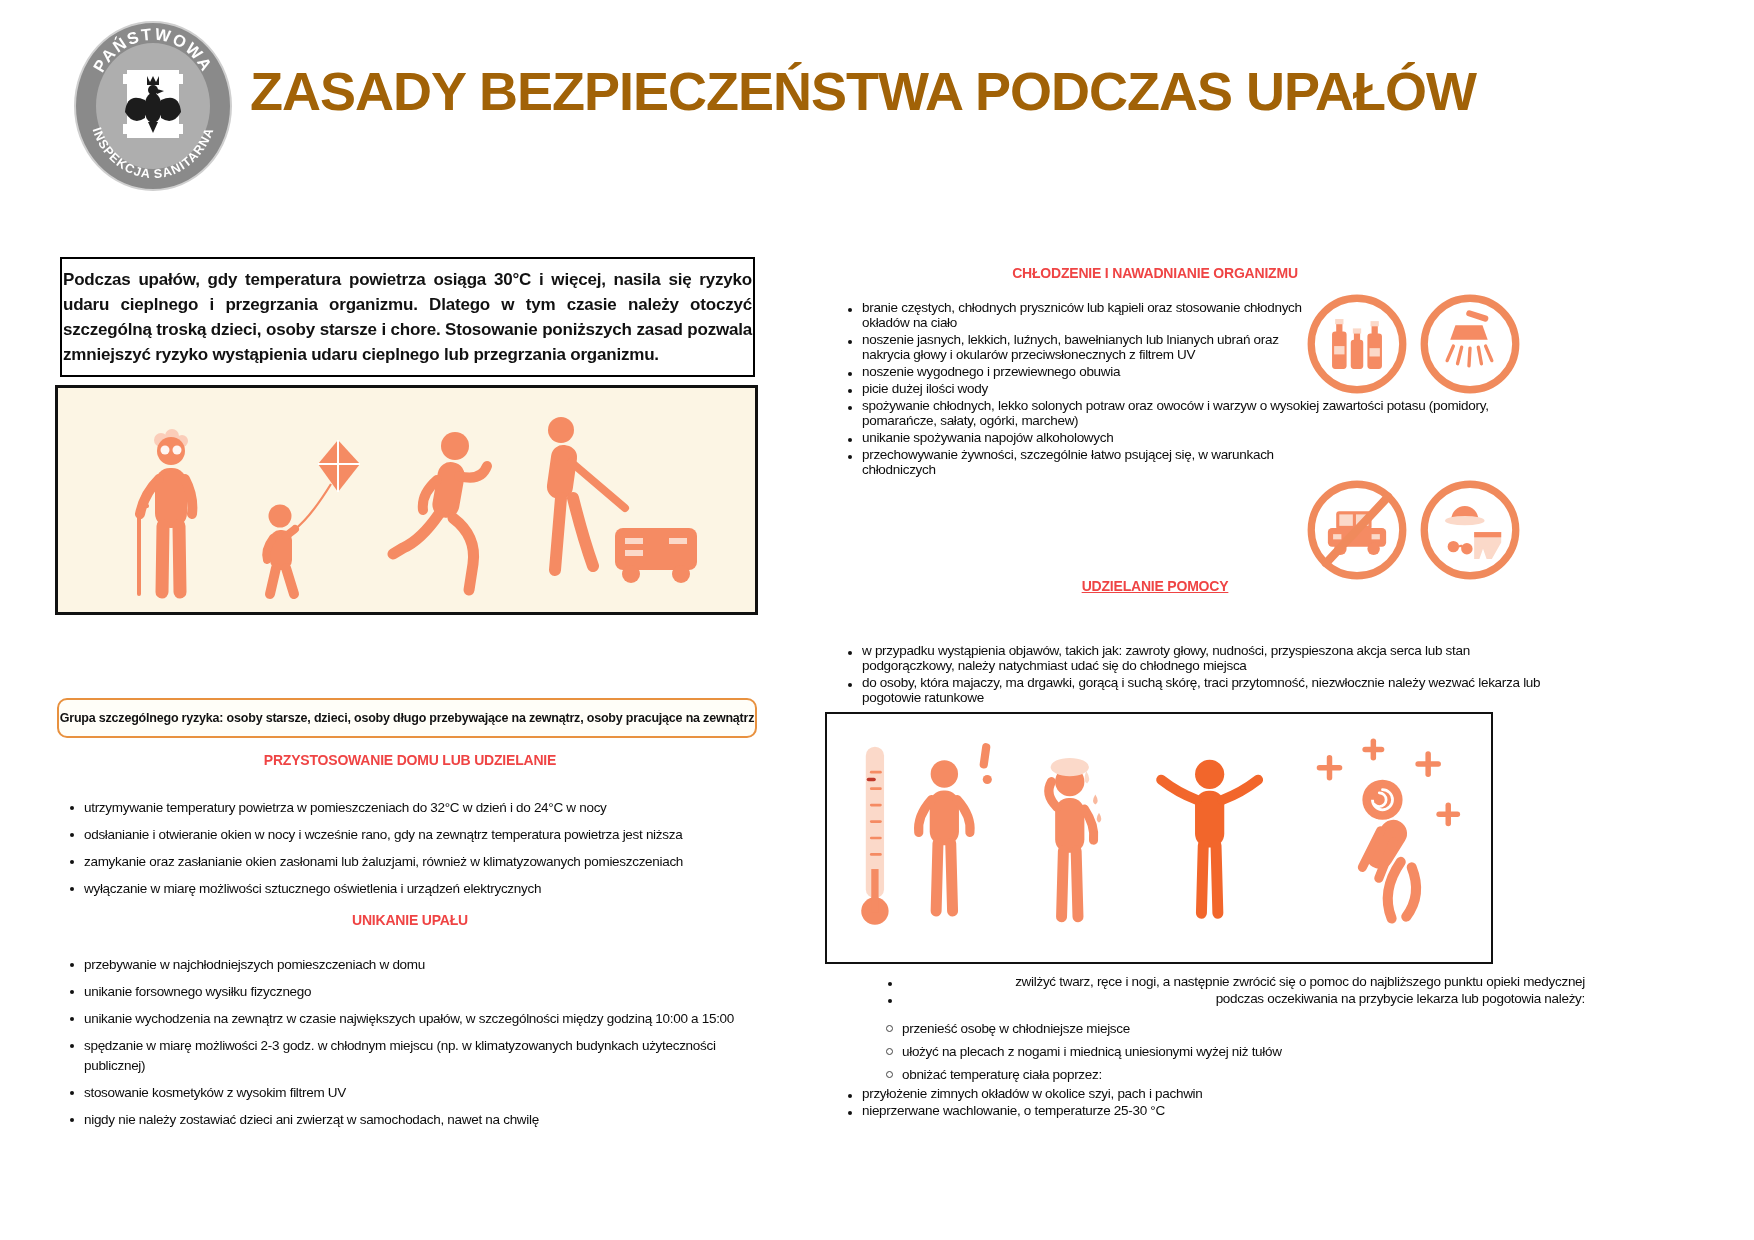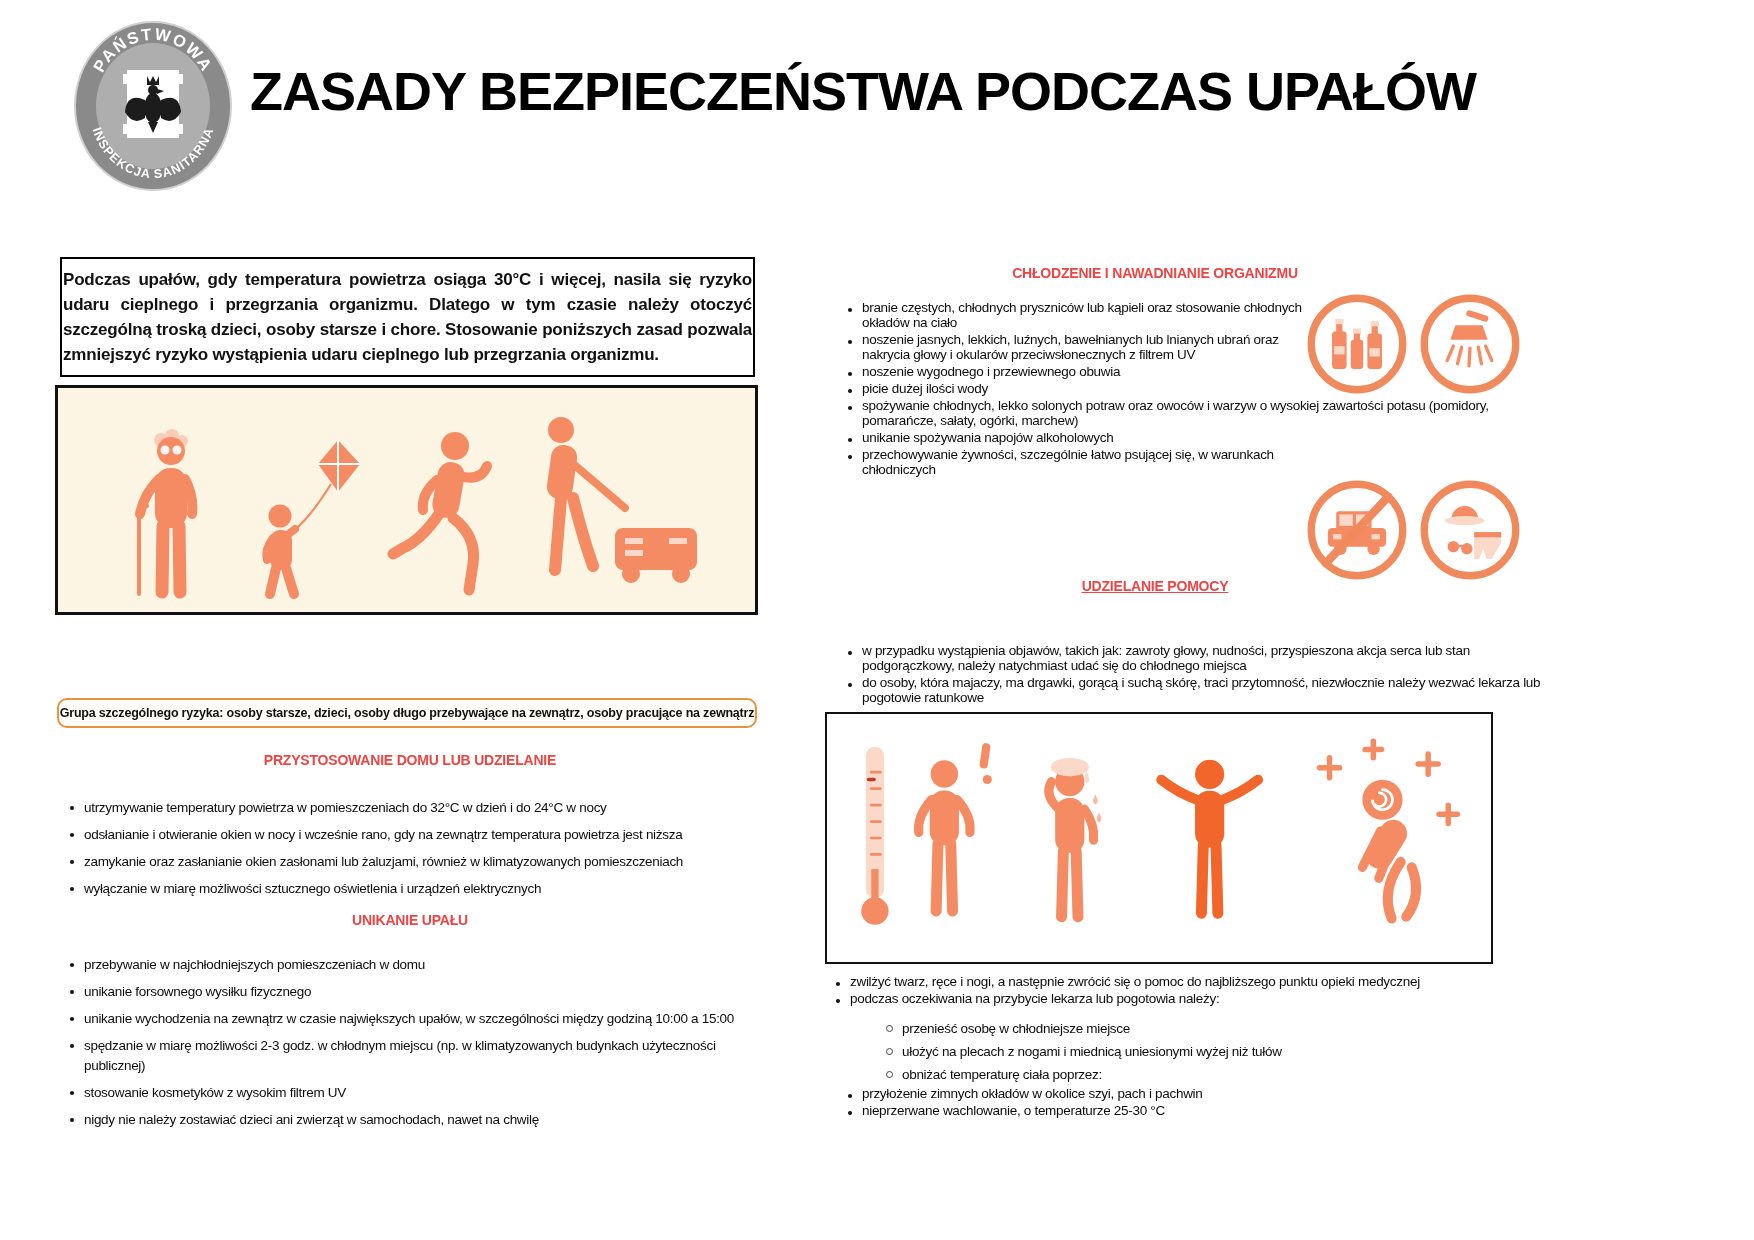--- a/index.html
+++ b/index.html
@@ -1,38 +1,38 @@
 <!DOCTYPE html>
 <html lang="pl"><head>
 <meta charset="utf-8">
 <style>
   html,body{margin:0;padding:0;background:#ffffff;}
   body{font-family:"Liberation Sans", sans-serif; color:#111;}
   .page{position:relative;width:1754px;height:1240px;background:#fff;overflow:hidden;}
   .abs{position:absolute;}
 
   
-  .title{left:250px;top:60px;width:1250px;font-size:54px;font-weight:bold;color:#000000;
+  .title{left:250px;top:60px;width:1250px;font-size:54px;font-weight:bold;color:#a16207;
          letter-spacing:-1px;white-space:nowrap;}
 
   
   .intro-box{left:60px;top:257px;width:695px;border:2px solid #000;background:#fff;
              padding:8px 1px;box-sizing:border-box;}
   .intro-box p{margin:0;font-size:17px;font-weight:bold;line-height:25px;text-align:justify;letter-spacing:-0.2px;}
 
   
   .fig-box-left{left:55px;top:385px;width:703px;height:230px;border:3px solid #111;background:#fcf5e4;
                 box-sizing:border-box;display:flex;align-items:flex-end;justify-content:space-between;
                 padding:0 48px 10px 48px;}
   .fig-box-right{left:825px;top:712px;width:668px;height:252px;border:2px solid #111;background:#fff;
                  box-sizing:border-box;display:flex;align-items:flex-end;justify-content:space-between;
                  padding:0 26px 8px 26px;}
 
   
-  .risk-bar{left:57px;top:698px;width:700px;height:30px;border:2px solid #e8913f;border-radius:10px;
+  .risk-bar{left:57px;top:698px;width:700px;height:40px;border:2px solid #e8913f;border-radius:10px;
             background:#fffef8;box-sizing:border-box;display:flex;align-items:center;justify-content:center;}
   .risk-bar span{font-size:12.5px;font-weight:bold;letter-spacing:-0.2px;white-space:nowrap;}
 
   
   .sec-heading{font-weight:bold;color:#ef4444;font-size:14px;text-align:center;letter-spacing:-0.2px;}
 
   
   .bullets{list-style:none;margin:0;padding:0;font-size:13.5px;letter-spacing:-0.3px;color:#0c0c0c;}
   .bullets li{position:relative;padding-left:22px;line-height:20px;margin-bottom:7px;}
   .bullets li::before{content:"";position:absolute;left:8px;top:8px;width:4px;height:4px;border-radius:50%;background:#111;}
@@ -296,21 +296,21 @@
       <circle cx="110" cy="72" r="22" fill="#f58b63"></circle>
       <path d="M110 72 m0 -11 a11 11 0 1 1 -11 11 a7.5 7.5 0 1 0 7.5 -7.5" stroke="#fff" stroke-width="3" fill="none" stroke-linecap="round"></path>
       <rect x="100" y="92" width="30" height="58" rx="15" fill="#f58b63" transform="rotate(32 115 120)"></rect>
       <path d="M108 106 L88 146" stroke="#f58b63" stroke-width="10" stroke-linecap="round"></path>
       <path d="M122 118 L106 158" stroke="#f58b63" stroke-width="10" stroke-linecap="round"></path>
       <path d="M142 146 Q154 176 136 200" stroke="#f58b63" stroke-width="11" fill="none" stroke-linecap="round"></path>
       <path d="M130 140 Q108 172 120 202" stroke="#f58b63" stroke-width="11" fill="none" stroke-linecap="round"></path>
     </svg>
   </div>
 
-  <ul class="abs bullets tight" style="left:828px;top:974px;width:705px;">
+  <ul class="abs bullets tight" style="left:880px;top:974px;width:705px;text-align:right;">
     <li>zwilżyć twarz, ręce i nogi, a następnie zwrócić się o pomoc do najbliższego punktu opieki medycznej</li>
     <li>podczas oczekiwania na przybycie lekarza lub pogotowia należy:</li>
   </ul>
   <ul class="abs bullets sub-bullets" style="left:840px;top:1018px;width:680px;">
     <li>przenieść osobę w chłodniejsze miejsce</li>
     <li>ułożyć na plecach z nogami i miednicą uniesionymi wyżej niż tułów</li>
     <li>obniżać temperaturę ciała poprzez:</li>
   </ul>
   <ul class="abs bullets tight" style="left:840px;top:1086px;width:705px;">
     <li>przyłożenie zimnych okładów w okolice szyi, pach i pachwin</li>

